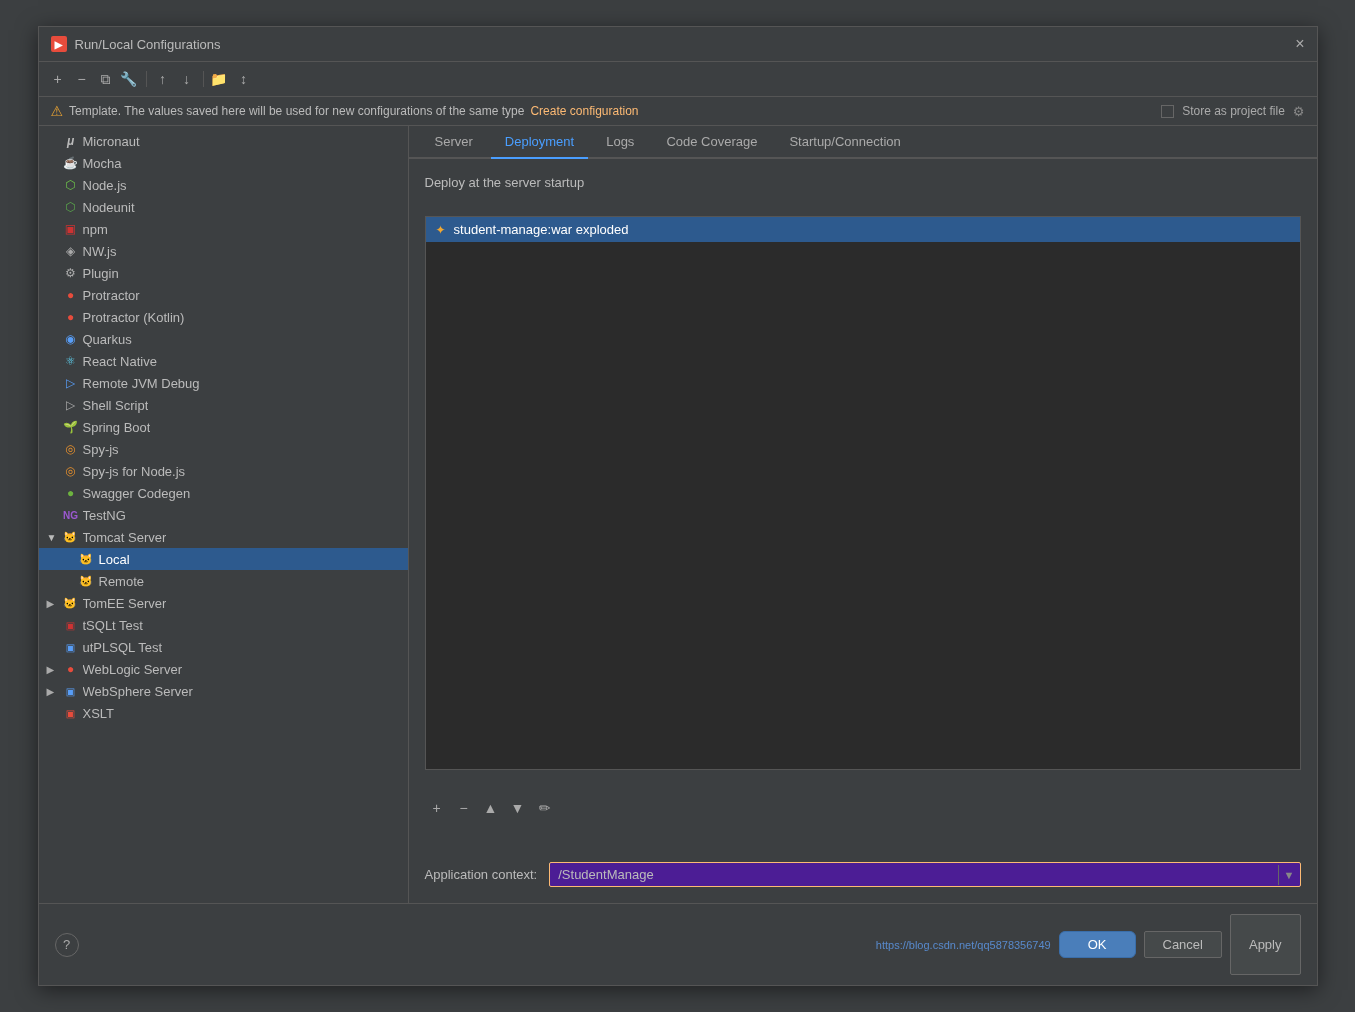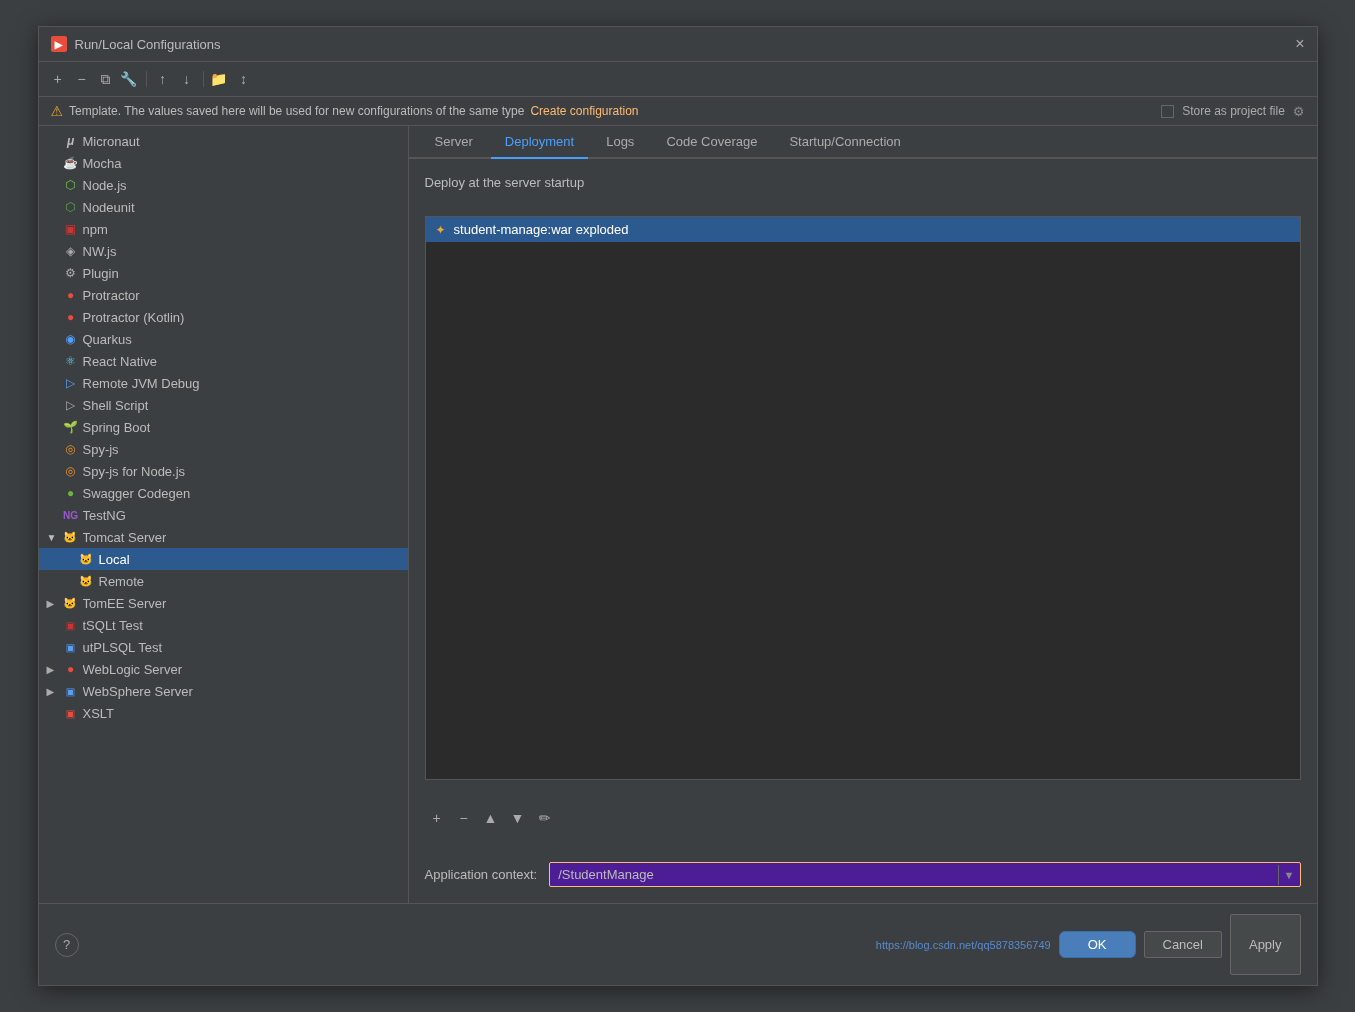--- a/index.html
+++ b/index.html
@@ -244,21 +244,21 @@
       display: flex;
       align-items: center;
       justify-content: center;
       font-size: 14px;
       border-radius: 2px;
     }
     .app-context-row {
       display: flex;
       align-items: center;
       gap: 12px;
-      margin-top: 6px;
+      margin-top: 16px;
     }
     .app-context-label {
       color: #bbbbbb;
       font-size: 13px;
       white-space: nowrap;
     }
     .app-context-input-wrap {
       display: flex;
       flex: 1;
       align-items: center;

